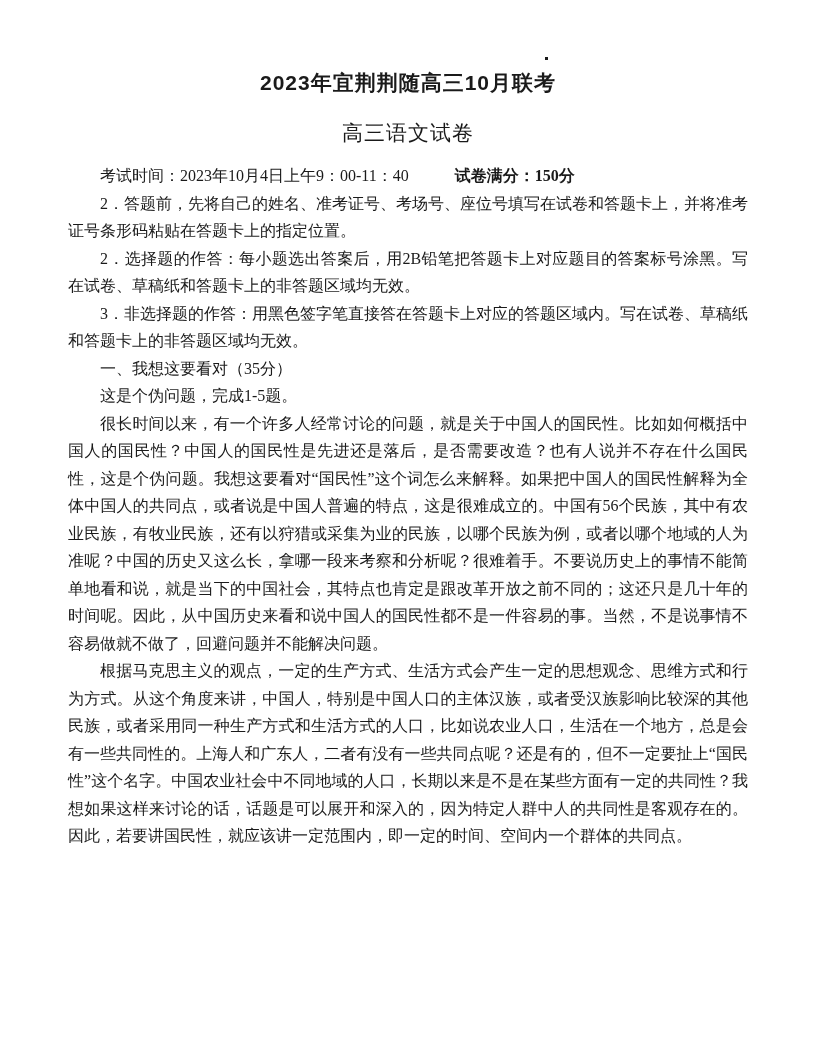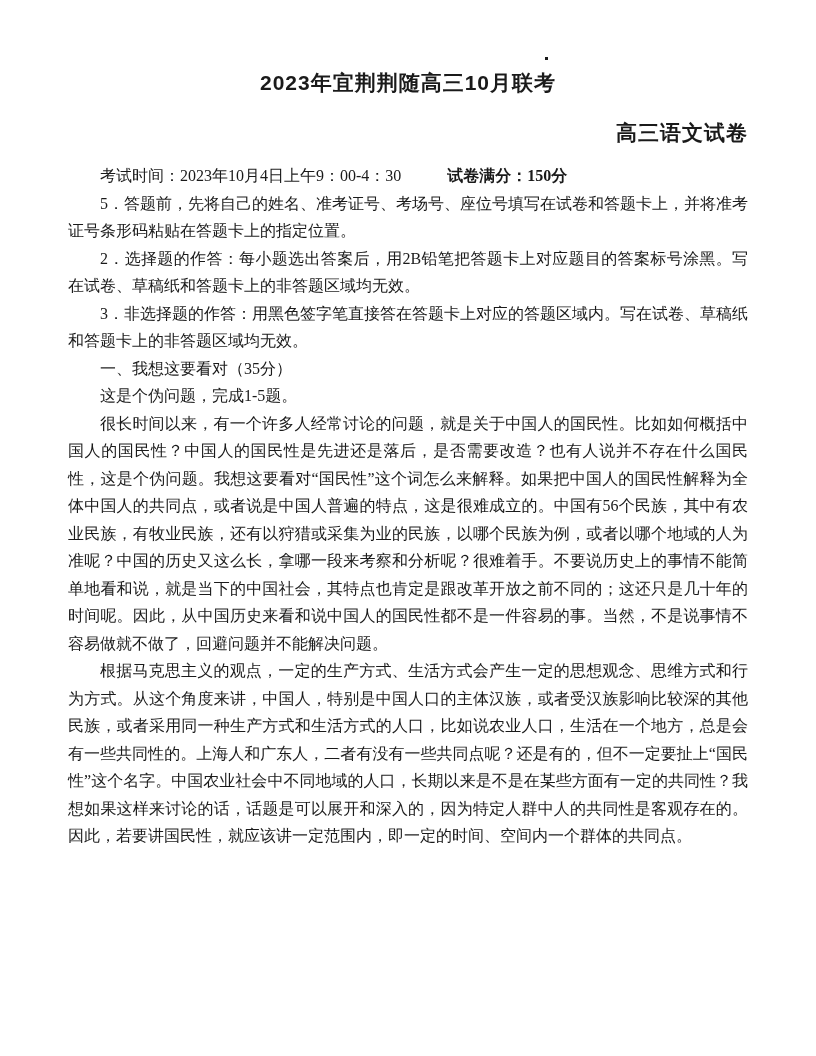--- a/index.html
+++ b/index.html
@@ -31,24 +31,24 @@
     margin: 0 0 24px 0;
     text-align: center;
     font-size: 21px;
     line-height: 26px;
     font-weight: 700;
     letter-spacing: 1px;
     font-family: "Liberation Sans", "DejaVu Sans", sans-serif;
   }
   .doc-subtitle {
     margin: 0 0 16px 0;
-    text-align: right;
+    text-align: center;
     font-size: 21px;
     line-height: 26px;
-    font-weight: 700;
+    font-weight: 400;
     letter-spacing: 1px;
     font-family: "Liberation Sans", "DejaVu Sans", sans-serif;
   }
   .line, p.body-par {
     margin: 0;
     font-size: 16px;
     line-height: 27.5px;
     text-align: justify;
   }
   .indent {
@@ -64,26 +64,26 @@
 
 <div class="page">
 
   <div class="stray-dot"></div>
 
   <h1 class="doc-title">2023年宜荆荆随高三10月联考</h1>
 
   <h2 class="doc-subtitle">高三语文试卷</h2>
 
   <p class="line indent exam-info">
-    <span class="time-part">考试时间：2023年10月4日上午9：00-4：30</span>
+    <span class="time-part">考试时间：2023年10月4日上午9：00-11：40</span>
     <span class="score-part">试卷满分：150分</span>
   </p>
 
 
-  <p class="body-par indent">5．答题前，先将自己的姓名、准考证号、考场号、座位号填写在试卷和答题卡上，并将准考证号条形码粘贴在答题卡上的指定位置。</p>
+  <p class="body-par indent">2．答题前，先将自己的姓名、准考证号、考场号、座位号填写在试卷和答题卡上，并将准考证号条形码粘贴在答题卡上的指定位置。</p>
   <p class="body-par indent">2．选择题的作答：每小题选出答案后，用2B铅笔把答题卡上对应题目的答案标号涂黑。写在试卷、草稿纸和答题卡上的非答题区域均无效。</p>
   <p class="body-par indent">3．非选择题的作答：用黑色签字笔直接答在答题卡上对应的答题区域内。写在试卷、草稿纸和答题卡上的非答题区域均无效。</p>
 
   <p class="line indent">一、我想这要看对（35分）</p>
   <p class="line indent">这是个伪问题，完成1-5题。</p>
 
   <p class="body-par indent">很长时间以来，有一个许多人经常讨论的问题，就是关于中国人的国民性。比如如何概括中国人的国民性？中国人的国民性是先进还是落后，是否需要改造？也有人说并不存在什么国民性，这是个伪问题。我想这要看对“国民性”这个词怎么来解释。如果把中国人的国民性解释为全体中国人的共同点，或者说是中国人普遍的特点，这是很难成立的。中国有56个民族，其中有农业民族，有牧业民族，还有以狩猎或采集为业的民族，以哪个民族为例，或者以哪个地域的人为准呢？中国的历史又这么长，拿哪一段来考察和分析呢？很难着手。不要说历史上的事情不能简单地看和说，就是当下的中国社会，其特点也肯定是跟改革开放之前不同的；这还只是几十年的时间呢。因此，从中国历史来看和说中国人的国民性都不是一件容易的事。当然，不是说事情不容易做就不做了，回避问题并不能解决问题。</p>
   <p class="body-par indent">根据马克思主义的观点，一定的生产方式、生活方式会产生一定的思想观念、思维方式和行为方式。从这个角度来讲，中国人，特别是中国人口的主体汉族，或者受汉族影响比较深的其他民族，或者采用同一种生产方式和生活方式的人口，比如说农业人口，生活在一个地方，总是会有一些共同性的。上海人和广东人，二者有没有一些共同点呢？还是有的，但不一定要扯上“国民性”这个名字。中国农业社会中不同地域的人口，长期以来是不是在某些方面有一定的共同性？我想如果这样来讨论的话，话题是可以展开和深入的，因为特定人群中人的共同性是客观存在的。因此，若要讲国民性，就应该讲一定范围内，即一定的时间、空间内一个群体的共同点。</p>
 
 </div>

